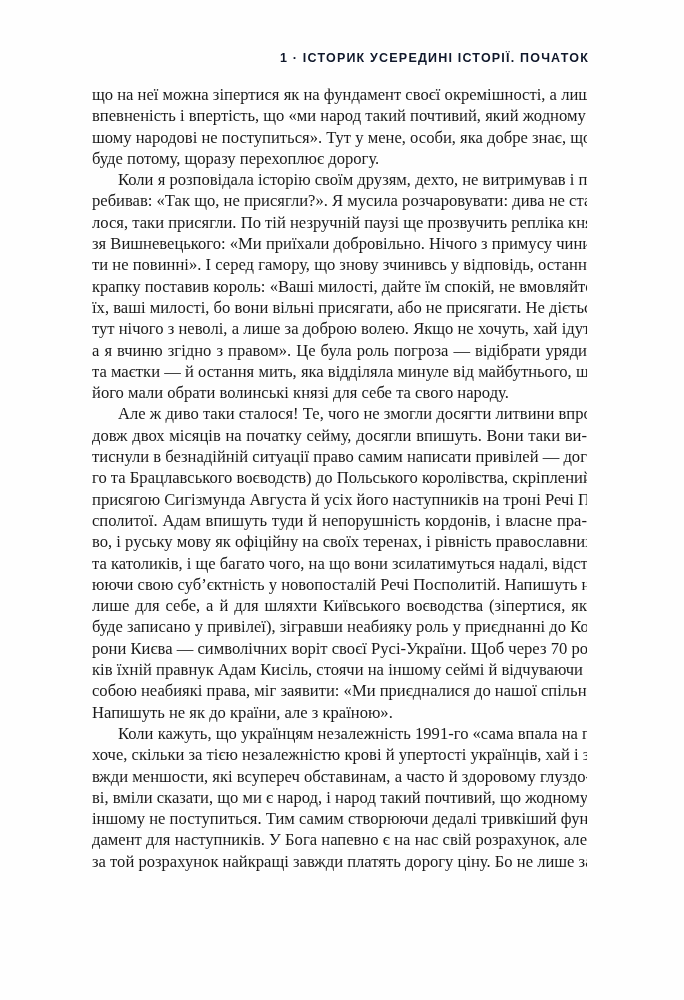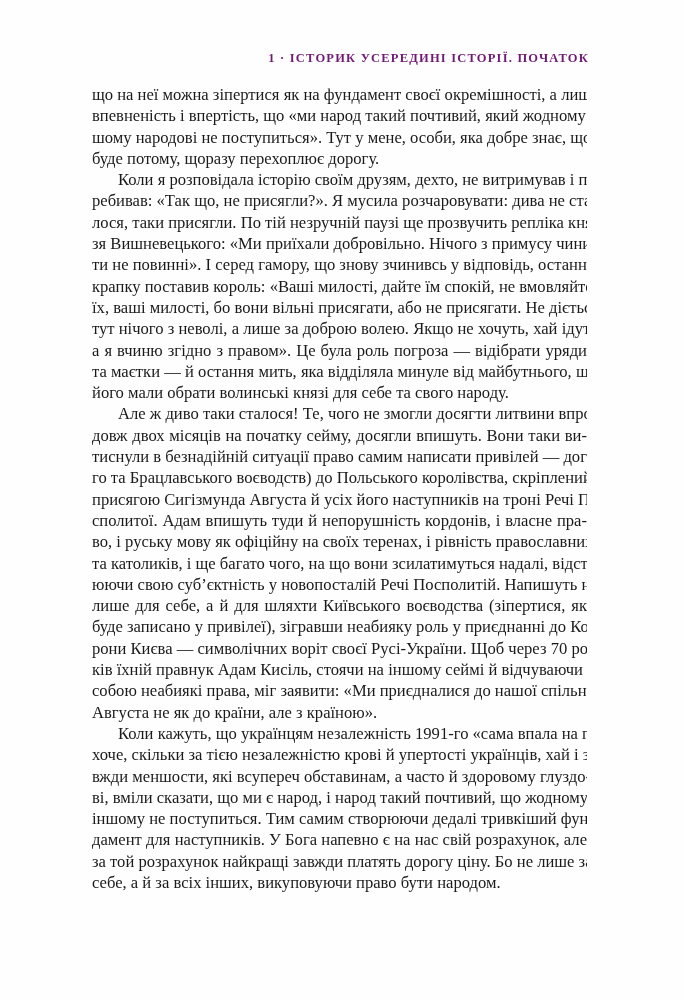--- a/index.html
+++ b/index.html
@@ -1,21 +1,21 @@
 <!DOCTYPE html>
 <html><head>
 <meta charset="utf-8">
 <style>
   html, body { margin: 0; padding: 0; background: #ffffff; }
   body { width: 684px; height: 1000px; position: relative; overflow: hidden; }
   .page { position: absolute; left: 0; top: 0; width: 684px; height: 1000px; background: #fefefe; }
   .running-head {
     position: absolute; top: 51px; right: 95px;
-    font-family: Liberation Serif, serif; font-size: 12.5px; letter-spacing: 1.2px;
-    color: #701a75; font-weight: bold; white-space: nowrap;
+    font-family: Liberation Sans, sans-serif; font-size: 12.5px; letter-spacing: 1.2px;
+    color: #0f172a; font-weight: bold; white-space: nowrap;
   }
   .body-text {
     position: absolute; left: 92px; top: 84px; width: 495px;
     font-family: "Liberation Serif", serif; font-size: 16.6px; line-height: 21.3px; color: #1a1a1a;
   }
   .line { display: block; white-space: nowrap; text-align: justify; text-align-last: justify; height: 21.3px; overflow: hidden; }
   .line.last { text-align-last: left; }
   .line.indent { padding-left: 26px; }
 </style>
 </head>
@@ -51,26 +51,25 @@
         <span class="line">присягою Сигізмунда Августа й усіх його наступників на троні Речі По-</span>
         <span class="line">сполитої. Адам впишуть туди й непорушність кордонів, і власне пра-</span>
         <span class="line">во, і руську мову як офіційну на своїх теренах, і рівність православних</span>
         <span class="line">та католиків, і ще багато чого, на що вони зсилатимуться надалі, відсто-</span>
         <span class="line">юючи свою суб’єктність у новопосталій Речі Посполитій. Напишуть не</span>
         <span class="line">лише для себе, а й для шляхти Київського воєводства (зіпертися, як</span>
         <span class="line">буде записано у привілеї), зігравши неабияку роль у приєднанні до Ко-</span>
         <span class="line">рони Києва — символічних воріт своєї Русі-України. Щоб через 70 ро-</span>
         <span class="line">ків їхній правнук Адам Кисіль, стоячи на іншому сеймі й відчуваючи за</span>
         <span class="line">собою неабиякі права, міг заявити: «Ми приєдналися до нашої спільної</span>
-        <span class="line last">Августа не як до країни, але з країною».</span>
+        <span class="line last">Напишуть не як до країни, але з країною».</span>
       </div>
       <div>
         <span class="line indent">Коли кажуть, що українцям незалежність 1991-го «сама впала на го-</span>
         <span class="line">хоче, скільки за тією незалежністю крові й упертості українців, хай і за-</span>
         <span class="line">вжди меншости, які всупереч обставинам, а часто й здоровому глуздо-</span>
         <span class="line">ві, вміли сказати, що ми є народ, і народ такий почтивий, що жодному</span>
         <span class="line">іншому не поступиться. Тим самим створюючи дедалі тривкіший фун-</span>
         <span class="line">дамент для наступників. У Бога напевно є на нас свій розрахунок, але</span>
         <span class="line">за той розрахунок найкращі завжди платять дорогу ціну. Бо не лише за</span>
-        <span class="line last">себе, а й за всіх інших, викуповуючи право бути народом.</span>
       </div>
     </div>
 </div>
 
 </body></html>

